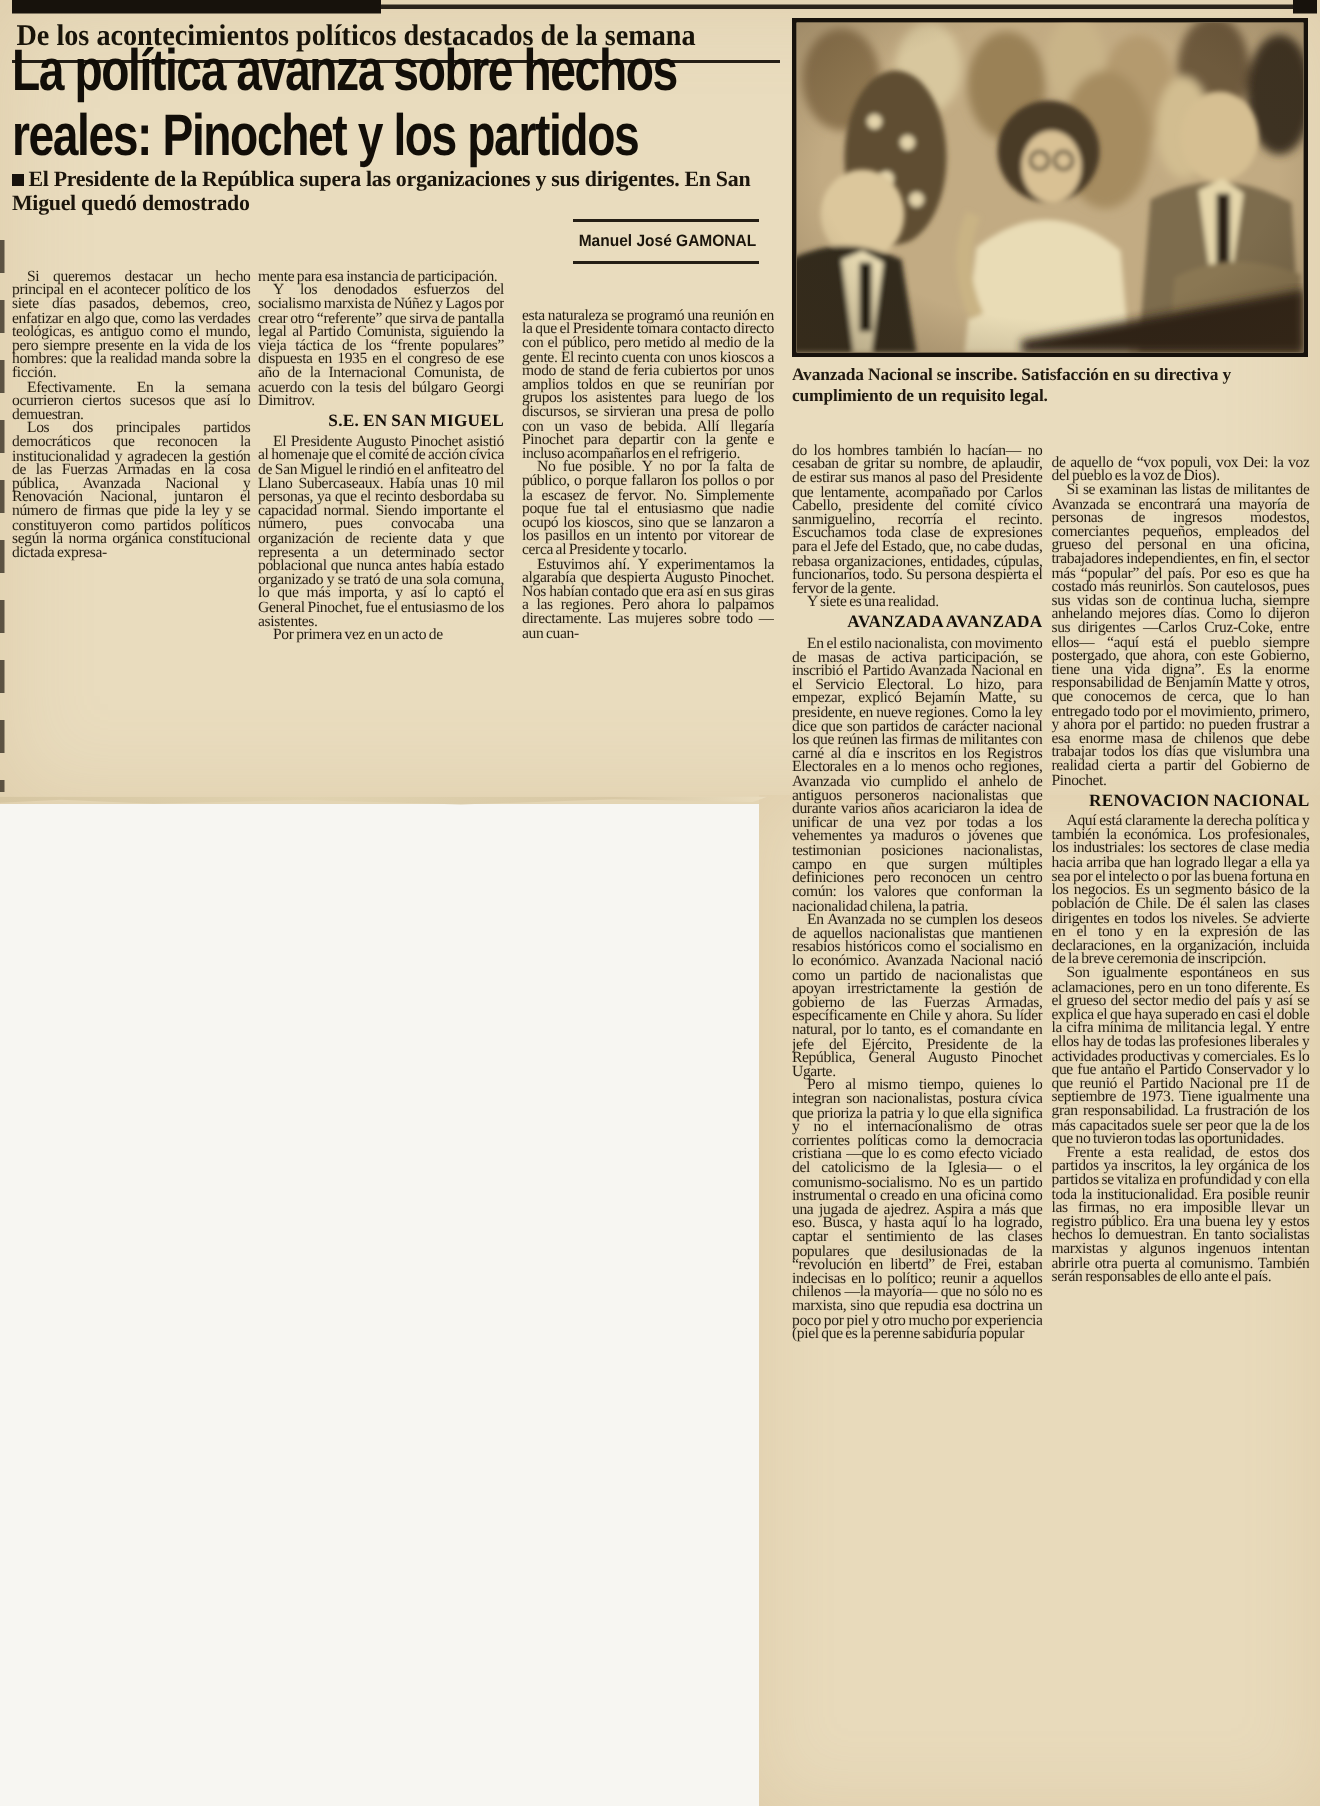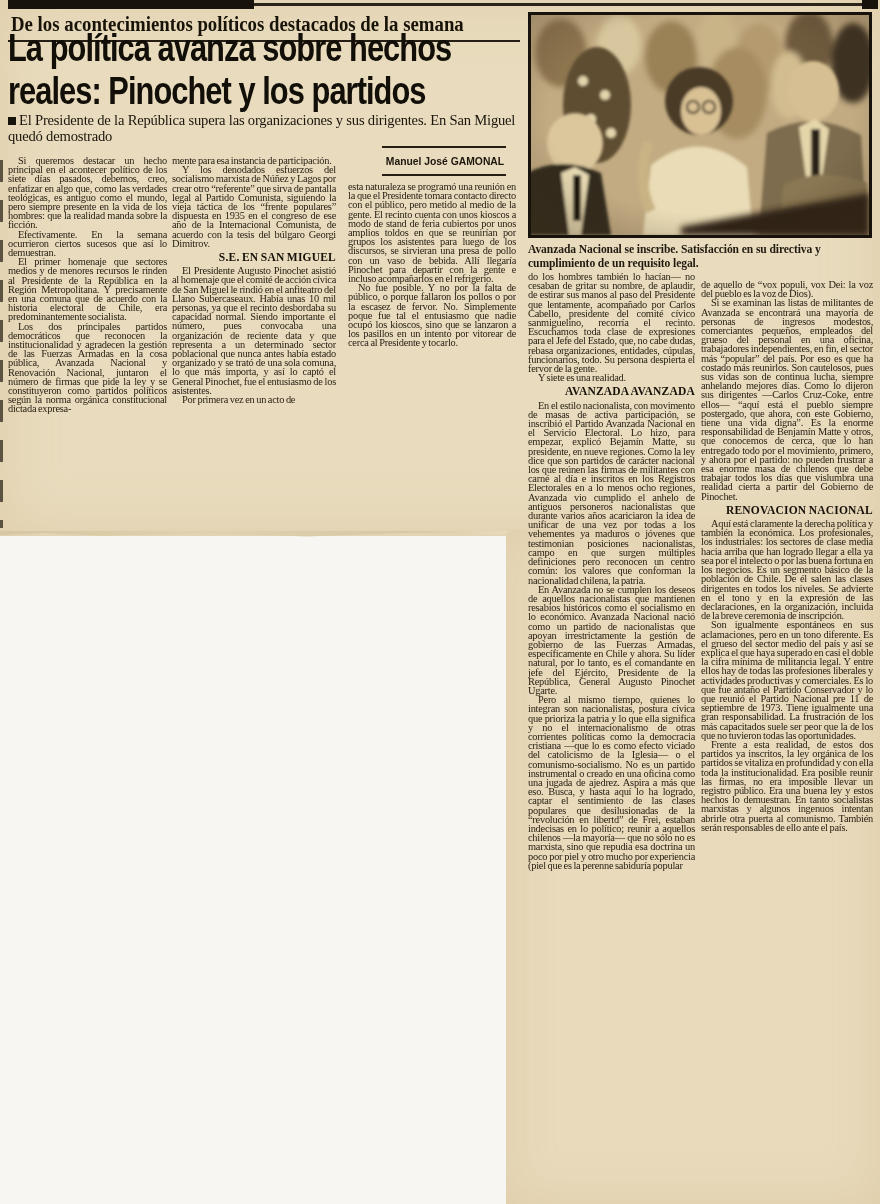--- a/index.html
+++ b/index.html
@@ -23,38 +23,38 @@
   .banner-rule{left:8px;top:40px;width:512px;height:2px;background:#241e15;}
   .ghost-smudge{left:700px;top:12px;width:168px;height:5px;background:#cfc4a9;opacity:.55;filter:blur(1px);}
 
   .banner{left:11px;top:13px;width:520px;font-weight:bold;font-size:20px;color:#181309;
           transform:scaleX(.94);transform-origin:top left;white-space:nowrap;}
 
   .headline{left:8px;top:26px;width:660px;margin:0;font-family:"Liberation Sans",sans-serif;
             font-weight:bold;font-size:39px;line-height:43px;letter-spacing:-1.2px;color:#120e08;
             transform:scaleX(.79);transform-origin:top left;}
 
-  .subhead{left:8px;top:113px;width:524px;font-weight:normal;font-size:14.6px;line-height:15.6px;
+  .subhead{left:8px;top:113px;width:524px;font-weight:bold;font-size:14.6px;line-height:15.6px;
            letter-spacing:-.2px;color:#1b150c;text-align:left;}
   .sq{display:inline-block;width:8px;height:8px;background:#17120c;margin-right:3px;}
 
   .byline-box{left:382px;top:146px;width:124px;height:26px;border-top:2px solid #241e15;
               border-bottom:2px solid #241e15;display:flex;align-items:center;justify-content:flex-start;}
   .byline{font-family:"Liberation Sans",sans-serif;font-weight:bold;font-size:11px;color:#1b150c;
           white-space:nowrap;transform:scaleX(.94);}
 
   
   .photo{left:528px;top:12px;width:344px;height:226px;border:3px solid #17120c;box-sizing:border-box;
          background:#c7b088;overflow:hidden;}
   .caption{left:528px;top:243px;width:348px;font-weight:bold;font-size:11.6px;
            line-height:13.5px;color:#211a10;letter-spacing:-.1px;}
 
   
   .col{color:#251d12;font-size:10.4px;line-height:9.2px;letter-spacing:-.25px;word-spacing:-.6px;
-       text-align:justify;overflow:hidden;}
+       text-align:justify;overflow:hidden;margin-top:24px;}
   .col p{margin:0;padding:0;text-indent:10px;}
   .col p.cont{text-indent:0;}
   .col h3{margin:5px 0 4px 0;padding:0;text-align:right;font-size:11.5px;letter-spacing:.2px;
           color:#17110a;font-family:"Liberation Serif",serif;}
   .col1{left:8px;  top:156px;width:159px;height:374px;}
   .col2{left:172px;top:156px;width:164px;height:376px;}
   .col3{left:348px;top:182px;width:168px;height:348px;}
   .col4{left:528px;top:272px;width:167px;height:926px;}
   .col5{left:701px;top:280px;width:172px;height:926px;}
 
@@ -150,33 +150,33 @@
       <path d="M150 212 L338 178 L338 220 L150 220 Z" fill="#2e2418" filter="url(#b1)"></path>
       <rect width="338" height="220" fill="url(#vig)"></rect>
     </svg>
   </div>
 
   <div class="abs caption">Avanzada Nacional se inscribe. Satisfacción en su directiva y cumplimiento de un requisito legal.</div>
 
   <div class="abs col col1">
       <p>Si queremos destacar un hecho principal en el acontecer político de los siete días pasados, debemos, creo, enfatizar en algo que, como las verdades teológicas, es antiguo como el mundo, pero siempre presente en la vida de los hombres: que la realidad manda sobre la ficción.</p>
       <p>Efectivamente. En la semana ocurrieron ciertos sucesos que así lo demuestran.</p>
-      <p>El primer homenaje que sectores medios y de menores recursos le rinden al Presidente de la República en la Región Metropolitana. Y precisamente en una comuna que de acuerdo con la historia electoral de Chile, era predominantemente socialista.</p>
       <p>Los dos principales partidos democráticos que reconocen la institucionalidad y agradecen la gestión de las Fuerzas Armadas en la cosa pública, Avanzada Nacional y Renovación Nacional, juntaron el número de firmas que pide la ley y se constituyeron como partidos políticos según la norma orgánica constitucional dictada expresa-</p>
     </div>
   <div class="abs col col2">
       <p class="cont">mente para esa instancia de participación.</p>
       <p>Y los denodados esfuerzos del socialismo marxista de Núñez y Lagos por crear otro “referente” que sirva de pantalla legal al Partido Comunista, siguiendo la vieja táctica de los “frente populares” dispuesta en 1935 en el congreso de ese año de la Internacional Comunista, de acuerdo con la tesis del búlgaro Georgi Dimitrov.</p>
       <h3>S.E. EN SAN MIGUEL</h3>
       <p>El Presidente Augusto Pinochet asistió al homenaje que el comité de acción cívica de San Miguel le rindió en el anfiteatro del Llano Subercaseaux. Había unas 10 mil personas, ya que el recinto desbordaba su capacidad normal. Siendo importante el número, pues convocaba una organización de reciente data y que representa a un determinado sector poblacional que nunca antes había estado organizado y se trató de una sola comuna, lo que más importa, y así lo captó el General Pinochet, fue el entusiasmo de los asistentes.</p>
       <p>Por primera vez en un acto de</p>
     </div>
   <div class="abs col col3">
       <p class="cont">esta naturaleza se programó una reunión en la que el Presidente tomara contacto directo con el público, pero metido al medio de la gente. El recinto cuenta con unos kioscos a modo de stand de feria cubiertos por unos amplios toldos en que se reunirían por grupos los asistentes para luego de los discursos, se sirvieran una presa de pollo con un vaso de bebida. Allí llegaría Pinochet para departir con la gente e incluso acompañarlos en el refrigerio.</p>
       <p>No fue posible. Y no por la falta de público, o porque fallaron los pollos o por la escasez de fervor. No. Simplemente poque fue tal el entusiasmo que nadie ocupó los kioscos, sino que se lanzaron a los pasillos en un intento por vitorear de cerca al Presidente y tocarlo.</p>
+      <p>Estuvimos ahí. Y experimentamos la algarabía que despierta Augusto Pinochet. Nos habían contado que era así en sus giras a las regiones. Pero ahora lo palpamos directamente. Las mujeres sobre todo —aun cuan-</p>
     </div>
   <div class="abs col col4">
       <p class="cont">do los hombres también lo hacían— no cesaban de gritar su nombre, de aplaudir, de estirar sus manos al paso del Presidente que lentamente, acompañado por Carlos Cabello, presidente del comité cívico sanmiguelino, recorría el recinto. Escuchamos toda clase de expresiones para el Jefe del Estado, que, no cabe dudas, rebasa organizaciones, entidades, cúpulas, funcionarios, todo. Su persona despierta el fervor de la gente.</p>
       <p>Y siete es una realidad.</p>
       <h3>AVANZADA AVANZADA</h3>
       <p>En el estilo nacionalista, con movimento de masas de activa participación, se inscribió el Partido Avanzada Nacional en el Servicio Electoral. Lo hizo, para empezar, explicó Bejamín Matte, su presidente, en nueve regiones. Como la ley dice que son partidos de carácter nacional los que reúnen las firmas de militantes con carné al día e inscritos en los Registros Electorales en a lo menos ocho regiones, Avanzada vio cumplido el anhelo de antiguos personeros nacionalistas que durante varios años acariciaron la idea de unificar de una vez por todas a los vehementes ya maduros o jóvenes que testimonian posiciones nacionalistas, campo en que surgen múltiples definiciones pero reconocen un centro común: los valores que conforman la nacionalidad chilena, la patria.</p>
       <p>En Avanzada no se cumplen los deseos de aquellos nacionalistas que mantienen resabios históricos como el socialismo en lo económico. Avanzada Nacional nació como un partido de nacionalistas que apoyan irrestrictamente la gestión de gobierno de las Fuerzas Armadas, específicamente en Chile y ahora. Su líder natural, por lo tanto, es el comandante en jefe del Ejército, Presidente de la República, General Augusto Pinochet Ugarte.</p>
       <p>Pero al mismo tiempo, quienes lo integran son nacionalistas, postura cívica que prioriza la patria y lo que ella significa y no el internacionalismo de otras corrientes políticas como la democracia cristiana —que lo es como efecto viciado del catolicismo de la Iglesia— o el comunismo-socialismo. No es un partido instrumental o creado en una oficina como una jugada de ajedrez. Aspira a más que eso. Busca, y hasta aquí lo ha logrado, captar el sentimiento de las clases populares que desilusionadas de la “revolución en libertd” de Frei, estaban indecisas en lo político; reunir a aquellos chilenos —la mayoría— que no sólo no es marxista, sino que repudia esa doctrina un poco por piel y otro mucho por experiencia (piel que es la perenne sabiduría popular</p>
     </div>
   <div class="abs col col5">

